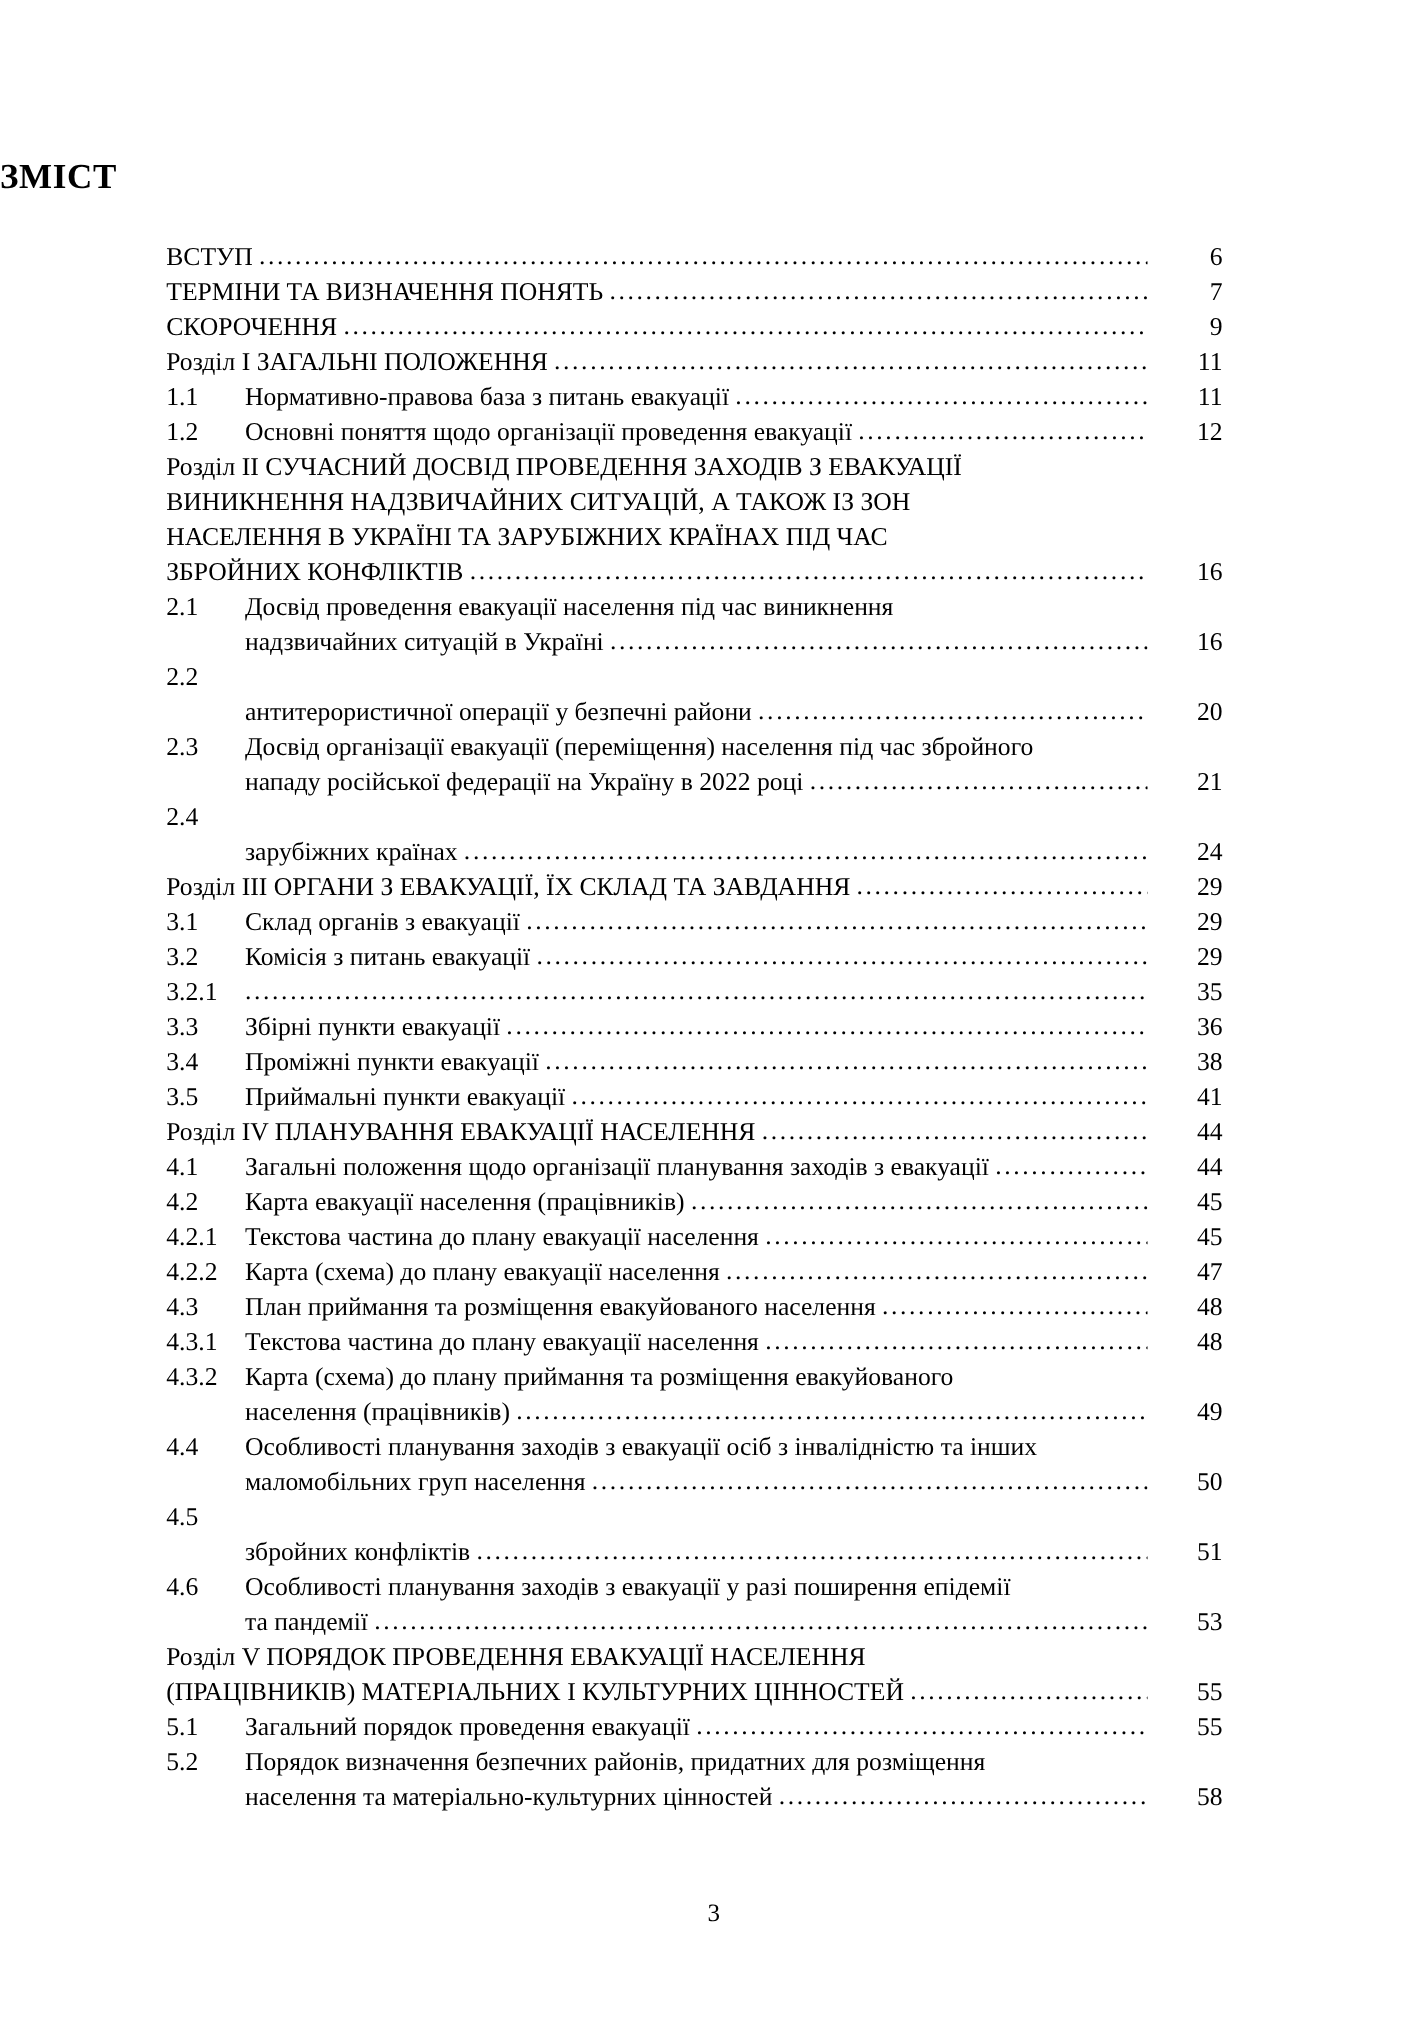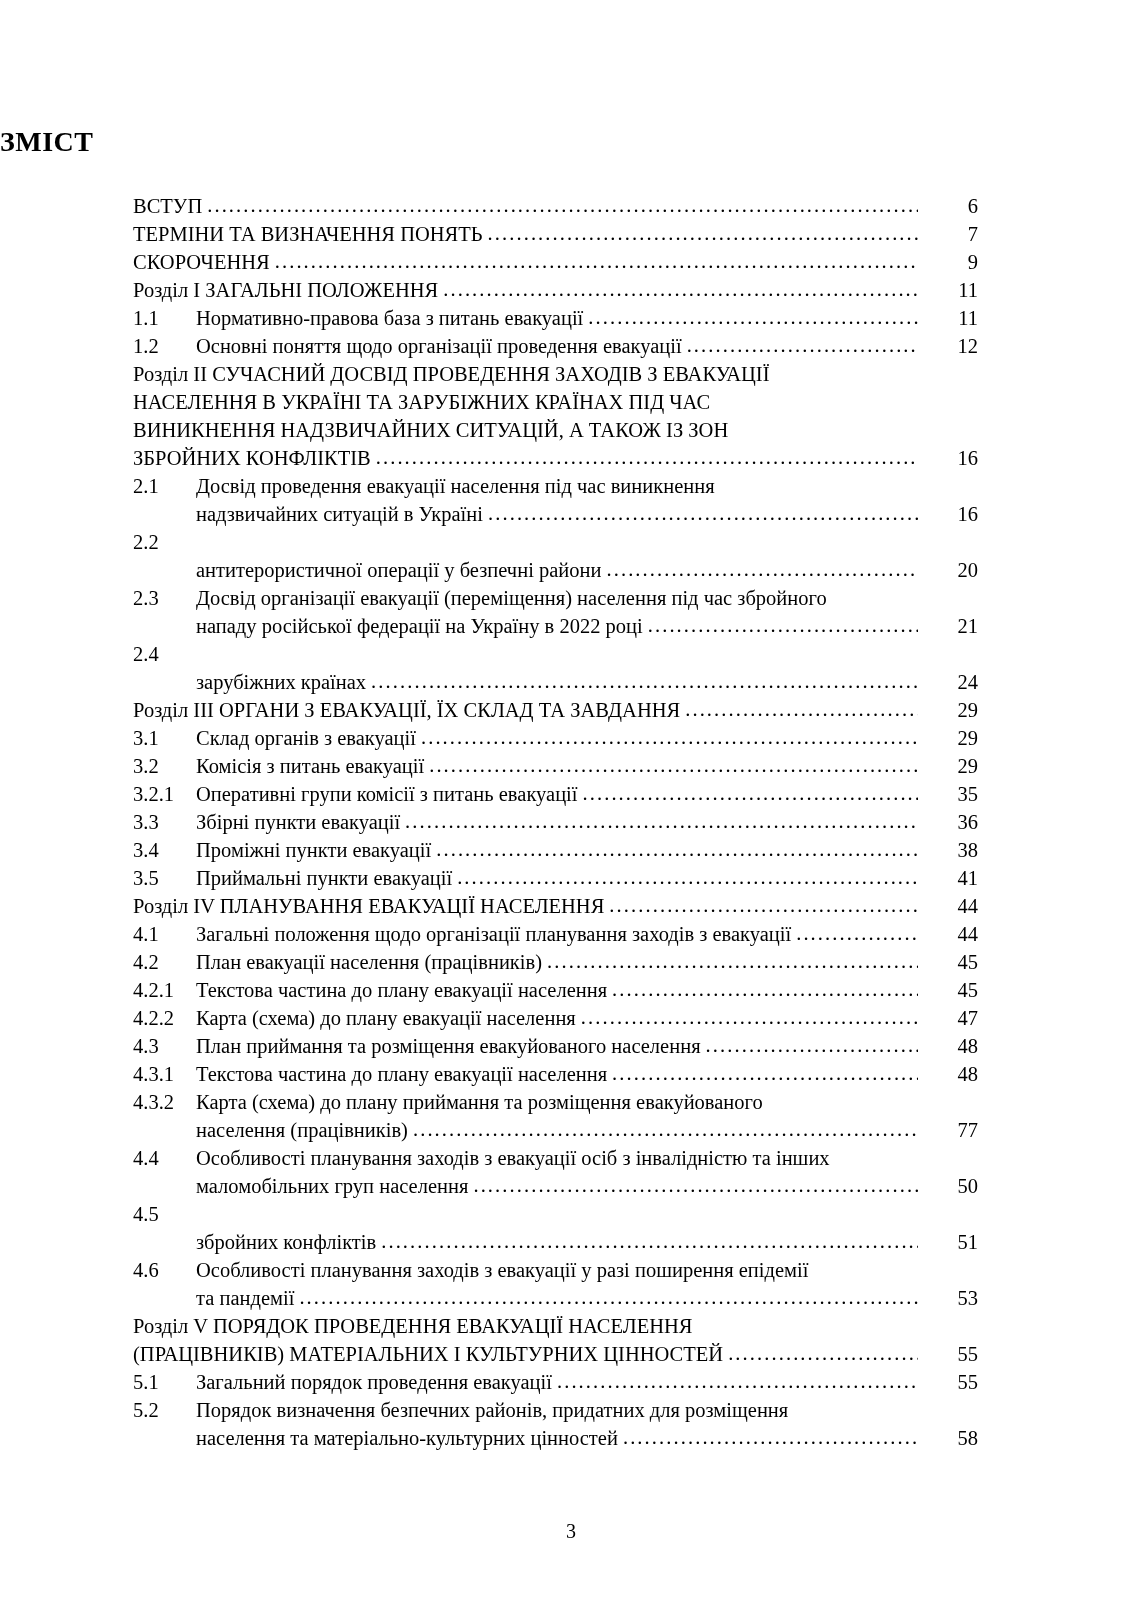--- a/index.html
+++ b/index.html
@@ -157,26 +157,26 @@
           <span class="toc-page">12</span>
         </div>
       </div>
       <div class="toc-entry chapter">
         <div class="toc-line">
           <span class="toc-label">Розділ II СУЧАСНИЙ ДОСВІД ПРОВЕДЕННЯ ЗАХОДІВ З ЕВАКУАЦІЇ</span>
           <span class="leader empty">............................................................................................................................................................................................................................</span>
           <span class="toc-page blank"></span>
         </div>
         <div class="toc-line">
+          <span class="toc-label">ВИНИКНЕННЯ НАДЗВИЧАЙНИХ СИТУАЦІЙ, А ТАКОЖ ІЗ ЗОН</span>
+          <span class="leader empty">............................................................................................................................................................................................................................</span>
+          <span class="toc-page blank"></span>
+        </div>
+        <div class="toc-line">
           <span class="toc-label">НАСЕЛЕННЯ В УКРАЇНІ ТА ЗАРУБІЖНИХ КРАЇНАХ ПІД ЧАС</span>
-          <span class="leader empty">............................................................................................................................................................................................................................</span>
-          <span class="toc-page blank"></span>
-        </div>
-        <div class="toc-line">
-          <span class="toc-label">ВИНИКНЕННЯ НАДЗВИЧАЙНИХ СИТУАЦІЙ, А ТАКОЖ ІЗ ЗОН</span>
           <span class="leader empty">............................................................................................................................................................................................................................</span>
           <span class="toc-page blank"></span>
         </div>
         <div class="toc-line">
           <span class="toc-label">ЗБРОЙНИХ КОНФЛІКТІВ</span>
           <span class="leader">............................................................................................................................................................................................................................</span>
           <span class="toc-page">16</span>
         </div>
       </div>
       <div class="toc-entry section">
@@ -252,21 +252,20 @@
         <div class="toc-line">
           <span class="toc-num">3.2</span>
           <span class="toc-label">Комісія з питань евакуації</span>
           <span class="leader">............................................................................................................................................................................................................................</span>
           <span class="toc-page">29</span>
         </div>
       </div>
       <div class="toc-entry section">
         <div class="toc-line">
           <span class="toc-num">3.2.1</span>
-          <span class="toc-label">Оперативні групи комісії з питань евакуації</span>
           <span class="leader">............................................................................................................................................................................................................................</span>
           <span class="toc-page">35</span>
         </div>
       </div>
       <div class="toc-entry section">
         <div class="toc-line">
           <span class="toc-num">3.3</span>
           <span class="toc-label">Збірні пункти евакуації</span>
           <span class="leader">............................................................................................................................................................................................................................</span>
           <span class="toc-page">36</span>
@@ -299,21 +298,21 @@
         <div class="toc-line">
           <span class="toc-num">4.1</span>
           <span class="toc-label">Загальні положення щодо організації планування заходів з евакуації</span>
           <span class="leader">............................................................................................................................................................................................................................</span>
           <span class="toc-page">44</span>
         </div>
       </div>
       <div class="toc-entry section">
         <div class="toc-line">
           <span class="toc-num">4.2</span>
-          <span class="toc-label">План евакуації населення (працівників)</span>
+          <span class="toc-label">Карта евакуації населення (працівників)</span>
           <span class="leader">............................................................................................................................................................................................................................</span>
           <span class="toc-page">45</span>
         </div>
       </div>
       <div class="toc-entry section">
         <div class="toc-line">
           <span class="toc-num">4.2.1</span>
           <span class="toc-label">Текстова частина до плану евакуації населення</span>
           <span class="leader">............................................................................................................................................................................................................................</span>
           <span class="toc-page">45</span>
@@ -347,21 +346,21 @@
         <div class="toc-line">
           <span class="toc-num">4.3.2</span>
           <span class="toc-label">Карта (схема) до плану приймання та розміщення евакуйованого</span>
           <span class="leader empty">............................................................................................................................................................................................................................</span>
           <span class="toc-page blank"></span>
         </div>
         <div class="toc-line">
           <span class="toc-num"></span>
           <span class="toc-label">населення (працівників)</span>
           <span class="leader">............................................................................................................................................................................................................................</span>
-          <span class="toc-page">77</span>
+          <span class="toc-page">49</span>
         </div>
       </div>
       <div class="toc-entry section">
         <div class="toc-line">
           <span class="toc-num">4.4</span>
           <span class="toc-label">Особливості планування заходів з евакуації осіб з інвалідністю та інших</span>
           <span class="leader empty">............................................................................................................................................................................................................................</span>
           <span class="toc-page blank"></span>
         </div>
         <div class="toc-line">

